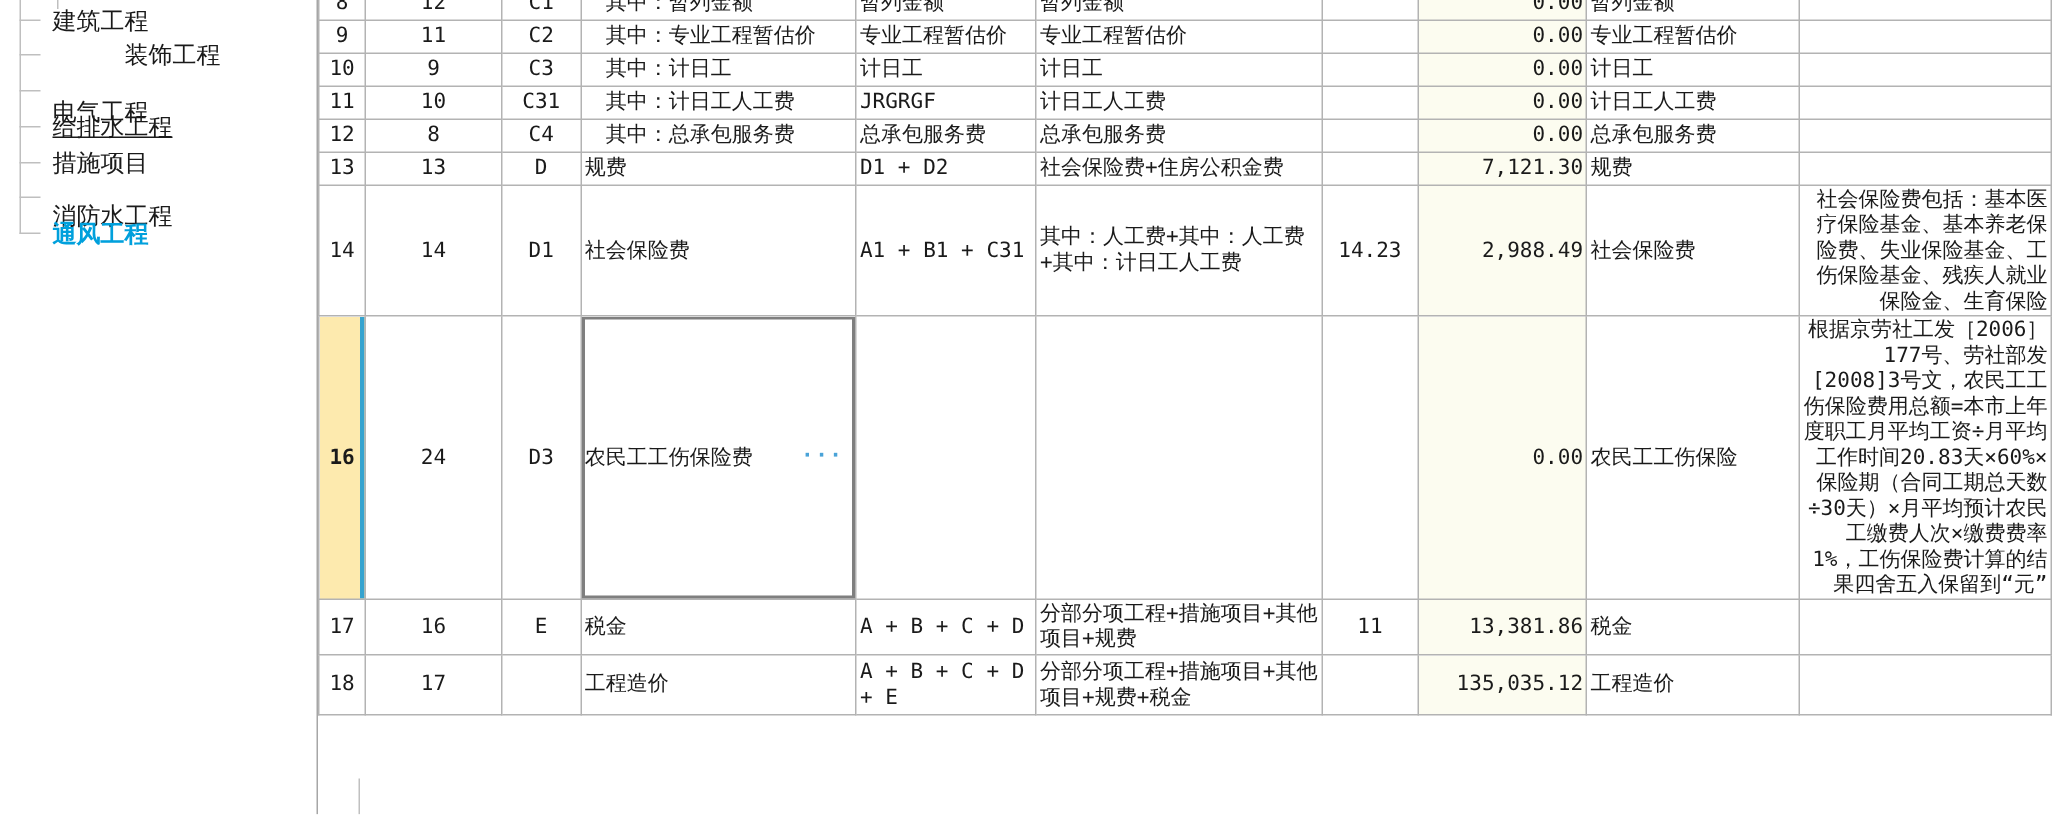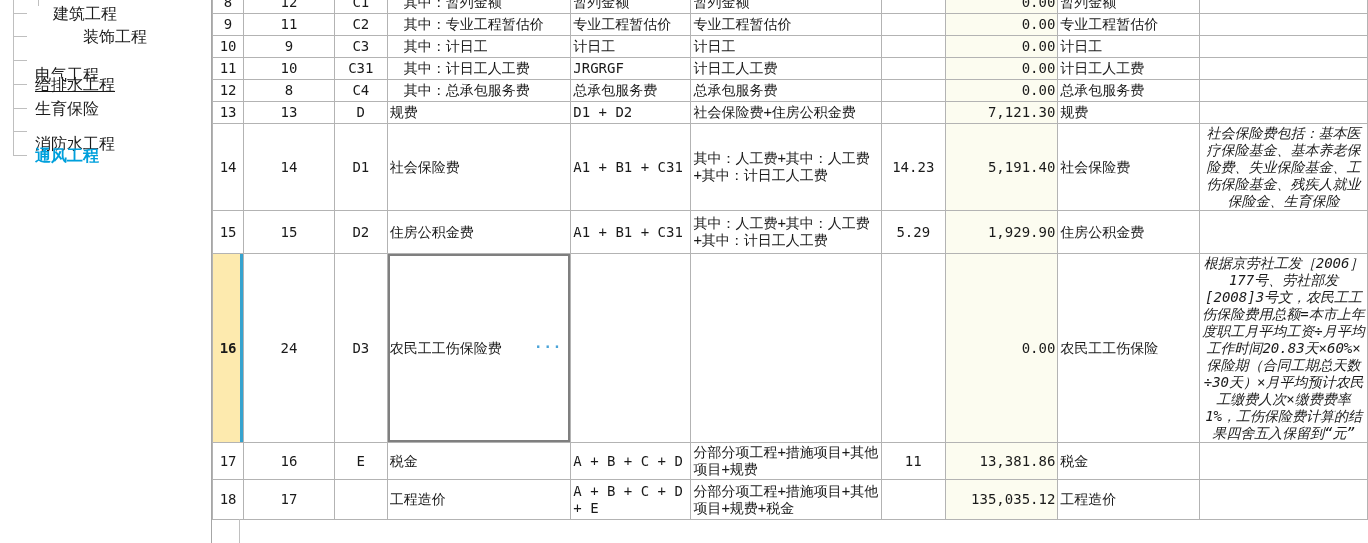--- a/index.html
+++ b/index.html
@@ -24,45 +24,45 @@
   .c-row{text-align:center;width:27px;}
   .c-seq{text-align:center;width:92px;}
   .c-code{text-align:center;width:50px;}
   .c-name{text-align:left;width:177px;padding-left:4px;}
   .c-name.indent{padding-left:16px;}
   .c-expr{text-align:left;width:121px;}
   .c-base{text-align:left;width:200px;}
   .c-rate{text-align:center;width:60px;padding-right:4px;}
   .c-amount{text-align:right;width:110px;background:#fcfcf0;padding-right:2px;}
   .c-cat{text-align:left;width:148px;}
-  .c-note{text-align:center;width:172px;line-height:16px;font-style:italic;}
+  .c-note{text-align:right;width:172px;line-height:16px;}
   td.sel-rownum{background:#fdeaae;font-weight:bold;box-shadow:inset -3px 0 0 #35a3cf;}
   td.sel-cell{box-shadow:inset 0 0 0 2px #7f7f7f;position:relative;}
   .ellipsis-btn{position:absolute;right:8px;top:50%;margin-top:-9px;color:#4aa3d8;
                 font-weight:bold;letter-spacing:1px;font-size:14px;cursor:pointer;}
   .bottom-line{position:absolute;left:239px;top:519px;width:1px;height:24px;background:#c0c0c0;}
 </style>
 </head>
 <body>
 
 <div class="app">
   <div class="sidebar">
     <div class="tree-vline"></div>
     <div class="tree-vline2"></div>
 
   <div class="tree-hline" style="top: 13px;"></div>
-      <div class="tree-item" style="top: 2px; margin-left: 18px;">建筑工程</div>
+      <div class="tree-item" style="top: 2px;">建筑工程</div>
       <div class="tree-hline" style="top: 36px;"></div>
       <div class="tree-item" style="top: 25px; margin-left: 48px;">装饰工程</div>
       <div class="tree-hline" style="top: 60px;"></div>
       <div class="tree-item" style="top: 63px;">电气工程</div>
       <div class="tree-hline" style="top: 84px;"></div>
       <div class="tree-item" style="top: 73px; text-decoration: underline;">给排水工程</div>
       <div class="tree-hline" style="top: 108px;"></div>
-      <div class="tree-item" style="top: 97px;">生育保险</div>
+      <div class="tree-item" style="top: 97px;">措施项目</div>
       <div class="tree-hline" style="top: 131px;"></div>
       <div class="tree-item" style="top: 132px;">消防水工程</div>
       <div class="tree-hline" style="top: 155px;"></div>
       <div class="tree-item selected" style="top: 144px; text-align: right;">通风工程</div>
     </div>
   <div class="splitter"></div>
   <div class="main">
     <table class="grid">
       <tbody>
           <tr style="height: 23px;">
@@ -138,35 +138,23 @@
             <td class="c-note"></td>
           </tr>
           <tr style="height: 87px;">
             <td class="c-row">14</td>
             <td class="c-seq">14</td>
             <td class="c-code">D1</td>
             <td class="c-name">社会保险费</td>
             <td class="c-expr">A1 + B1 + C31</td>
             <td class="c-base">其中：人工费+其中：人工费+其中：计日工人工费</td>
             <td class="c-rate">14.23</td>
-            <td class="c-amount">5,191.40</td>
+            <td class="c-amount">2,988.49</td>
             <td class="c-cat">社会保险费</td>
             <td class="c-note">社会保险费包括：基本医疗保险基金、基本养老保险费、失业保险基金、工伤保险基金、残疾人就业保险金、生育保险</td>
-          </tr>
-          <tr style="height: 43px;">
-            <td class="c-row">15</td>
-            <td class="c-seq">15</td>
-            <td class="c-code">D2</td>
-            <td class="c-name">住房公积金费</td>
-            <td class="c-expr">A1 + B1 + C31</td>
-            <td class="c-base">其中：人工费+其中：人工费+其中：计日工人工费</td>
-            <td class="c-rate">5.29</td>
-            <td class="c-amount">1,929.90</td>
-            <td class="c-cat">住房公积金费</td>
-            <td class="c-note"></td>
           </tr>
           <tr style="height: 189px;">
             <td class="c-row sel-rownum">16</td>
             <td class="c-seq">24</td>
             <td class="c-code">D3</td>
             <td class="c-name sel-cell">农民工工伤保险费<span class="ellipsis-btn">···</span></td>
             <td class="c-expr"></td>
             <td class="c-base"></td>
             <td class="c-rate"></td>
             <td class="c-amount">0.00</td>

